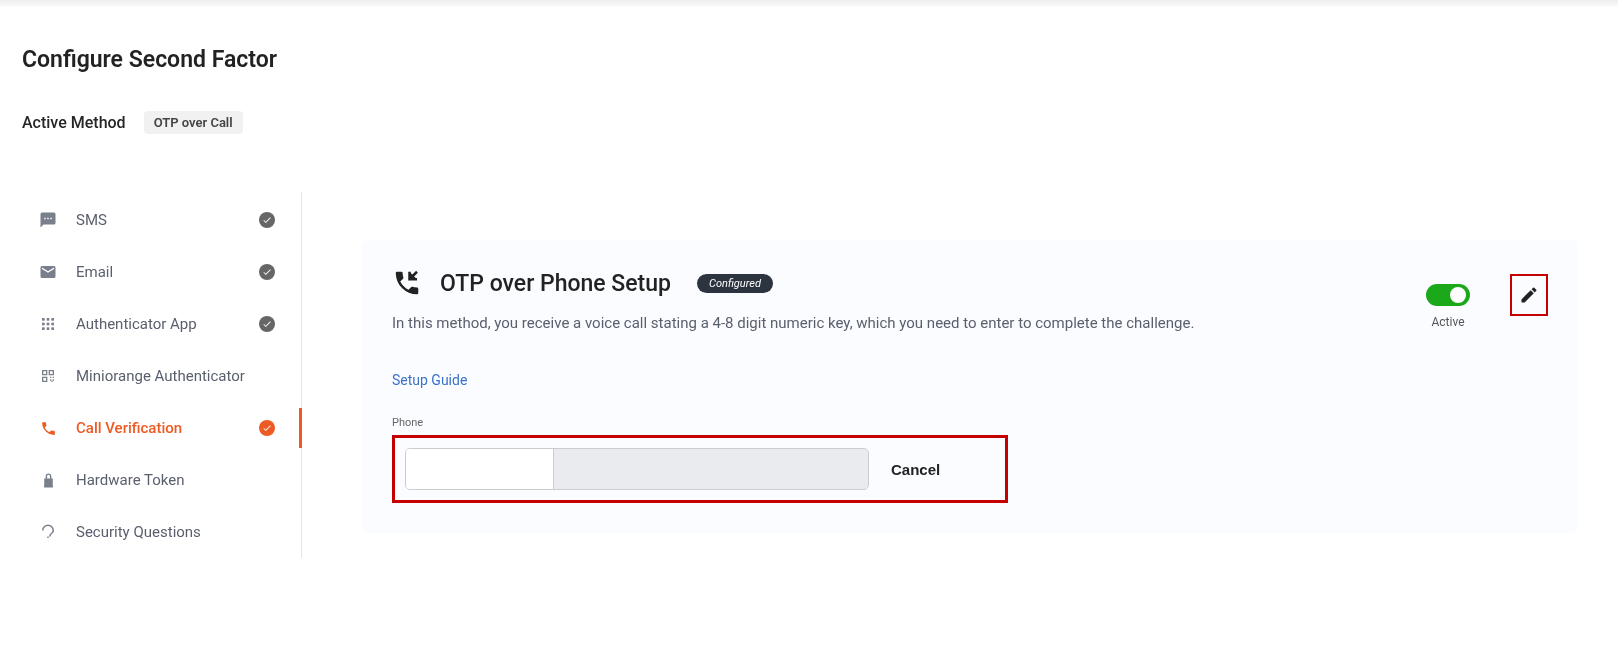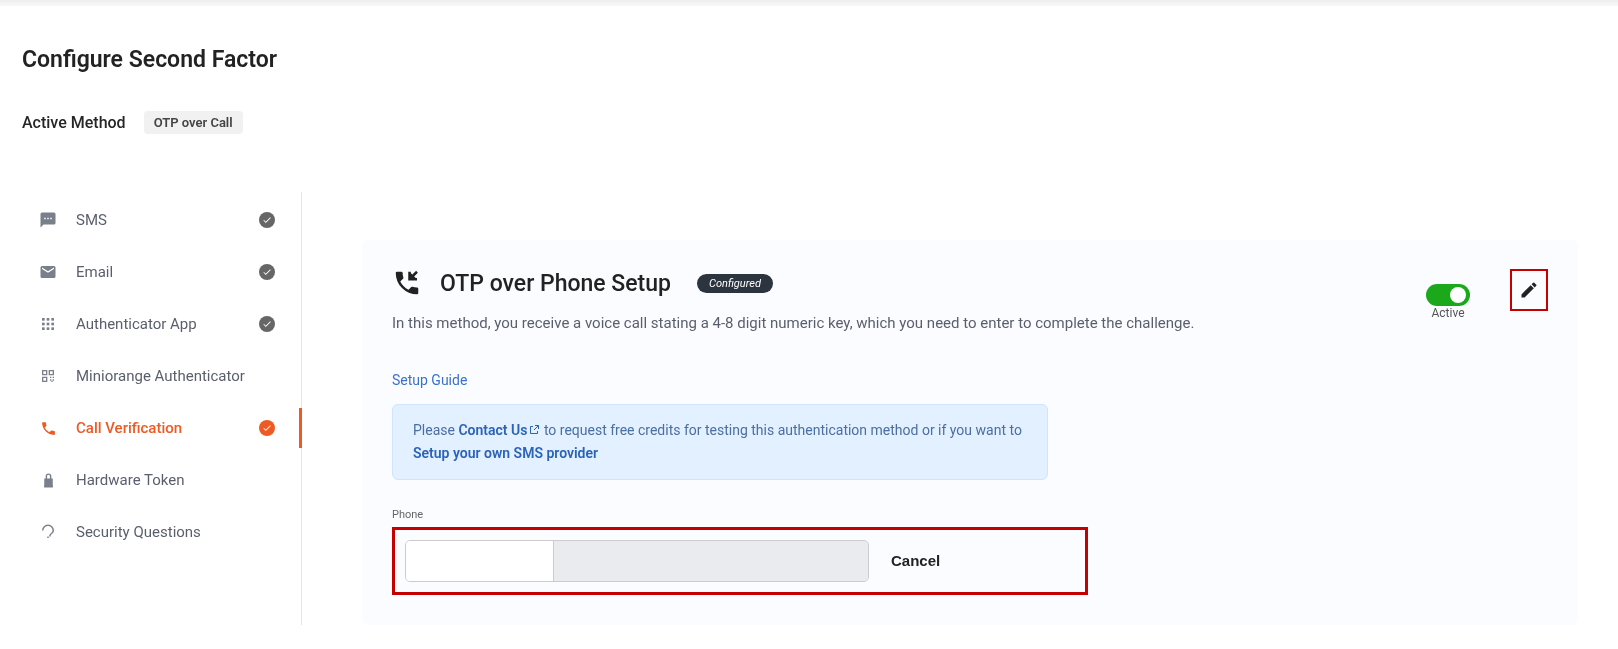--- a/index.html
+++ b/index.html
@@ -135,21 +135,21 @@
     font-style: italic;
   }
   .panel-head-right {
     position: absolute;
     right: 30px;
     top: 20px;
     display: flex;
     align-items: center;
     gap: 40px;
   }
-  .toggle-wrap { display:flex; flex-direction:column; align-items:center; gap:0;margin-top:24px; }
+  .toggle-wrap { display:flex; flex-direction:column; align-items:center; gap:9px;margin-top:24px; }
   .toggle {
     width: 44px; height: 22px; border-radius: 11px;
     background: #1ba91b; position: relative;
   }
   .toggle .knob {
     width: 16px; height:16px; border-radius:50%; background:#fff;
     position:absolute; top:3px; right:4px;
   }
   .toggle-label { font-size: 12px; color:#555; }
   .edit-btn {
@@ -185,21 +185,21 @@
   .phone-label {
     margin-top: 28px;
     color: #666;
     font-size: 11px;
   }
   .phone-row {
     margin-top: 6px;
     display:flex;
     align-items:center;
     gap: 22px;
-    width: 696px;
+    width: 616px;
     border: 3px solid #c40000;
     padding: 10px 10px;
   }
   .phone-input-wrap {
     display:flex;
     width: 464px;
     height: 42px;
     border: 1px solid #ccc;
     border-radius: 5px;
     overflow:hidden;
@@ -364,25 +364,20 @@
                 <path fill="#222" d="M3 17.25V21h3.75l11-11.04-3.75-3.75L3 17.25zM20.7 7.04a1 1 0 0 0 0-1.41l-2.34-2.34a1 1 0 0 0-1.41 0l-1.83 1.83 3.75 3.75 1.83-1.83z"></path>
               </svg>
           </div>
         </div>
       </div>
 
       <div class="panel-desc">In this method, you receive a voice call stating a 4-8 digit numeric key, which you need to enter to complete the challenge.</div>
 
       <div class="setup-guide">Setup Guide</div>
 
-      <div class="info-box">
-        <span>Please </span><a href="#"><span>Contact Us</span><span class="ext-icon"><svg width="12" height="12" viewBox="0 0 24 24">
-                <path fill="none" stroke="#2a63b8" stroke-width="2" d="M14 3h7v7M21 3l-9 9M5 5h5M5 5v14h14v-5"></path>
-              </svg></span></a><span> to request free credits for testing this authentication method or if you want to </span><a href="#">Setup your own SMS provider</a>
-      </div>
 
       <div class="phone-label">Phone</div>
 
       <div class="phone-row">
         <div class="phone-input-wrap">
           <div class="phone-cc"></div>
           <input class="phone-num" type="text" style="">
         </div>
         <button class="cancel-btn">Cancel</button>
       </div>

